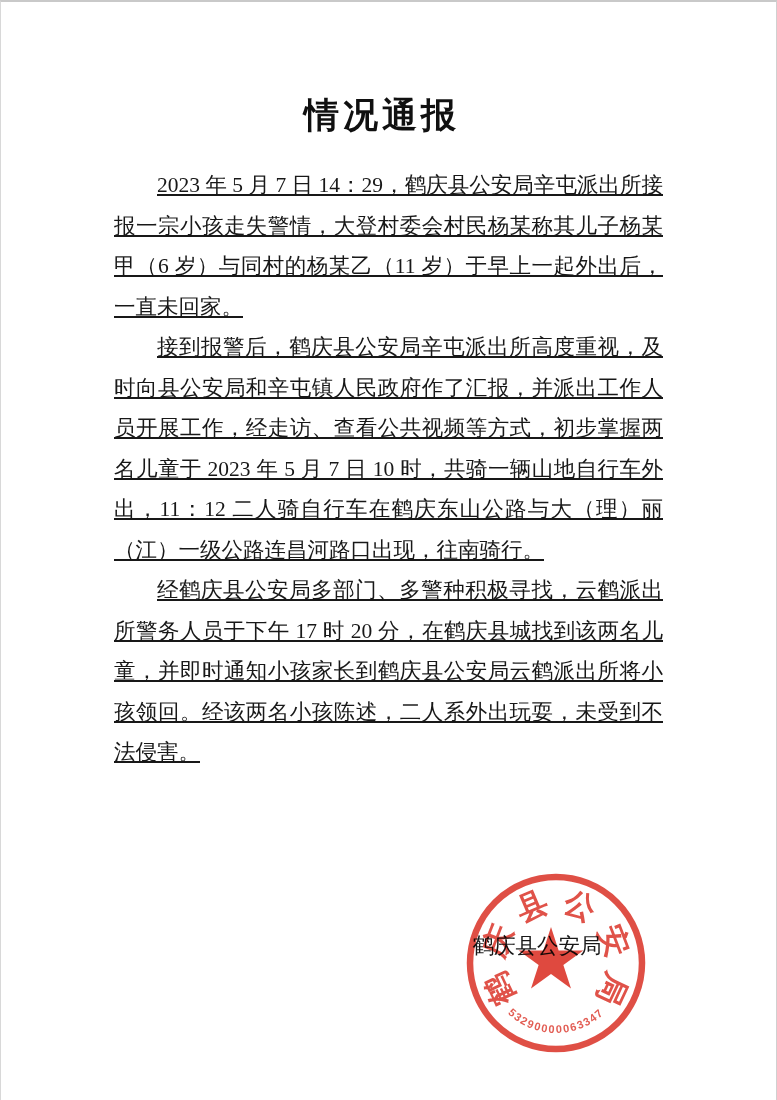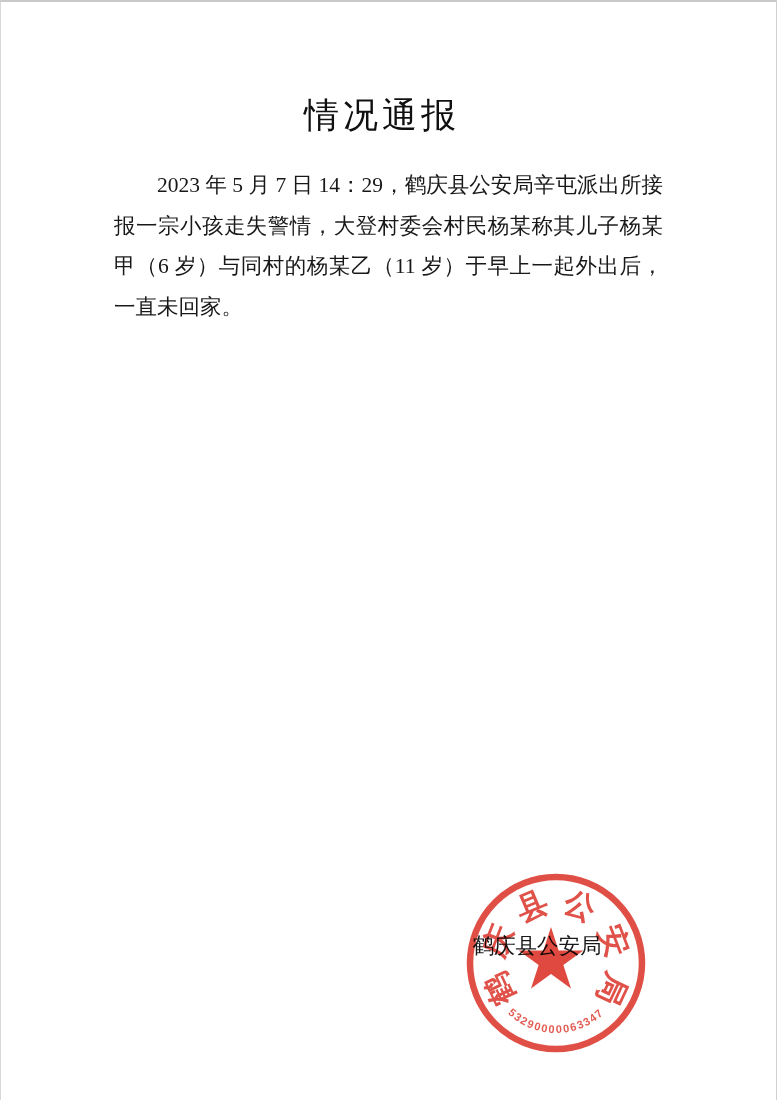--- a/index.html
+++ b/index.html
@@ -22,33 +22,34 @@
     color: #141414;
     --seal-color: #d92a1e;
   }
   .doc-title {
     position: absolute;
     top: 90px;
     left: 0;
     right: 13px;
     text-align: center;
     font-size: 35px;
-    font-weight: normal;
+    font-weight: bold;
     letter-spacing: 4px;
     color: #101010;
   }
   .doc-body {
     position: absolute;
     top: 163px;
     left: 113px;
     width: 549px;
     font-size: 21.5px;
     line-height: 40.5px;
     text-align: justify;
     color: #181818;
+    text-decoration: underline;
   }
   .doc-body p {
     margin: 0;
     text-indent: 2em;
   }
   .signature {
     position: absolute;
     top: 924px;
     left: 396px;
     width: 280px;
@@ -101,20 +102,22 @@
 </style>
 </head>
 <body>
 
 <div class="page" style="--seal-color: #d92a1e;">
 
   <div class="doc-title">情况通报</div>
 
   <div class="doc-body">
     <p>2023 年 5 月 7 日 14：29，鹤庆县公安局辛屯派出所接报一宗小孩走失警情，大登村委会村民杨某称其儿子杨某甲（6 岁）与同村的杨某乙（11 岁）于早上一起外出后，一直未回家。</p>
+    <p>接到报警后，鹤庆县公安局辛屯派出所高度重视，及时向县公安局和辛屯镇人民政府作了汇报，并派出工作人员开展工作，经走访、查看公共视频等方式，初步掌握两名儿童于 2023 年 5 月 7 日 10 时，共骑一辆山地自行车外出，11：12 二人骑自行车在鹤庆东山公路与大（理）丽（江）一级公路连昌河路口出现，往南骑行。</p>
+    <p>经鹤庆县公安局多部门、多警种积极寻找，云鹤派出所警务人员于下午 17 时 20 分，在鹤庆县城找到该两名儿童，并即时通知小孩家长到鹤庆县公安局云鹤派出所将小孩领回。经该两名小孩陈述，二人系外出玩耍，未受到不法侵害。</p>
   </div>
 
   <div class="signature">
     <div class="sig-line">鹤庆县公安局</div>
   </div>
 
   <svg class="official-seal" id="seal-svg" viewBox="0 0 190 190">
     <circle class="seal-ring" cx="95" cy="92" r="86"></circle>
     <g id="seal-arc-chars">
         <text x="38.8" y="118.2" transform="rotate(-115 38.8 118.2)" class="seal-char">鹤</text>

